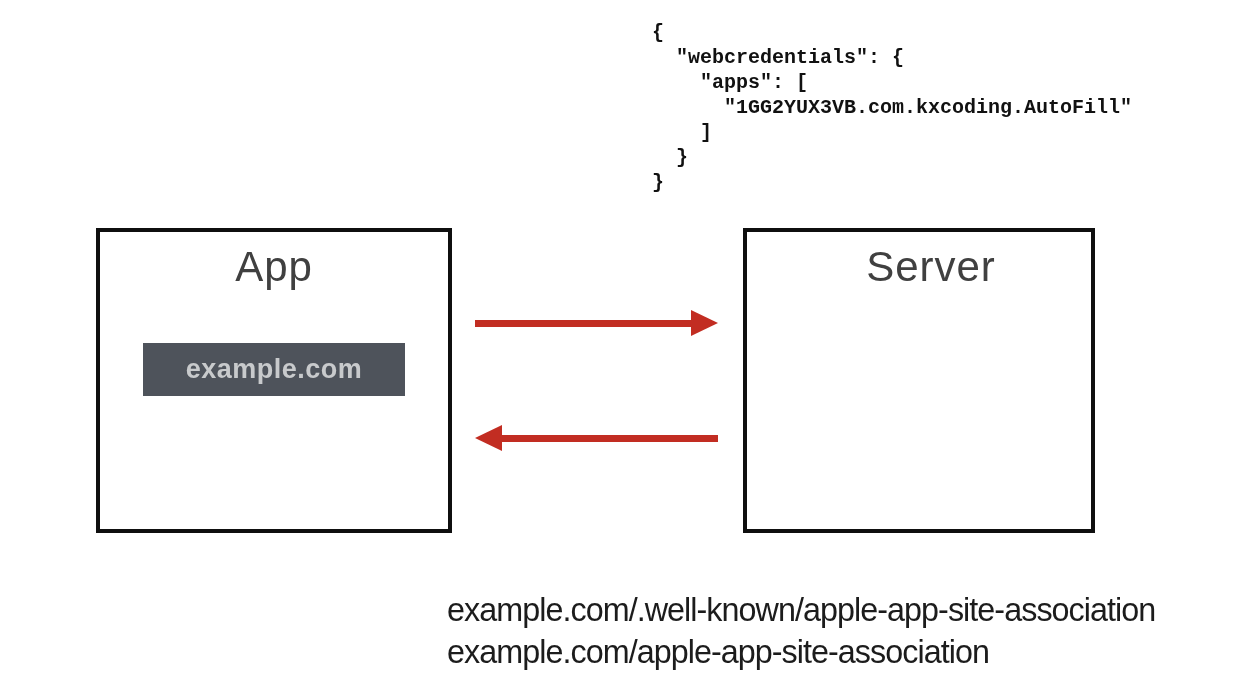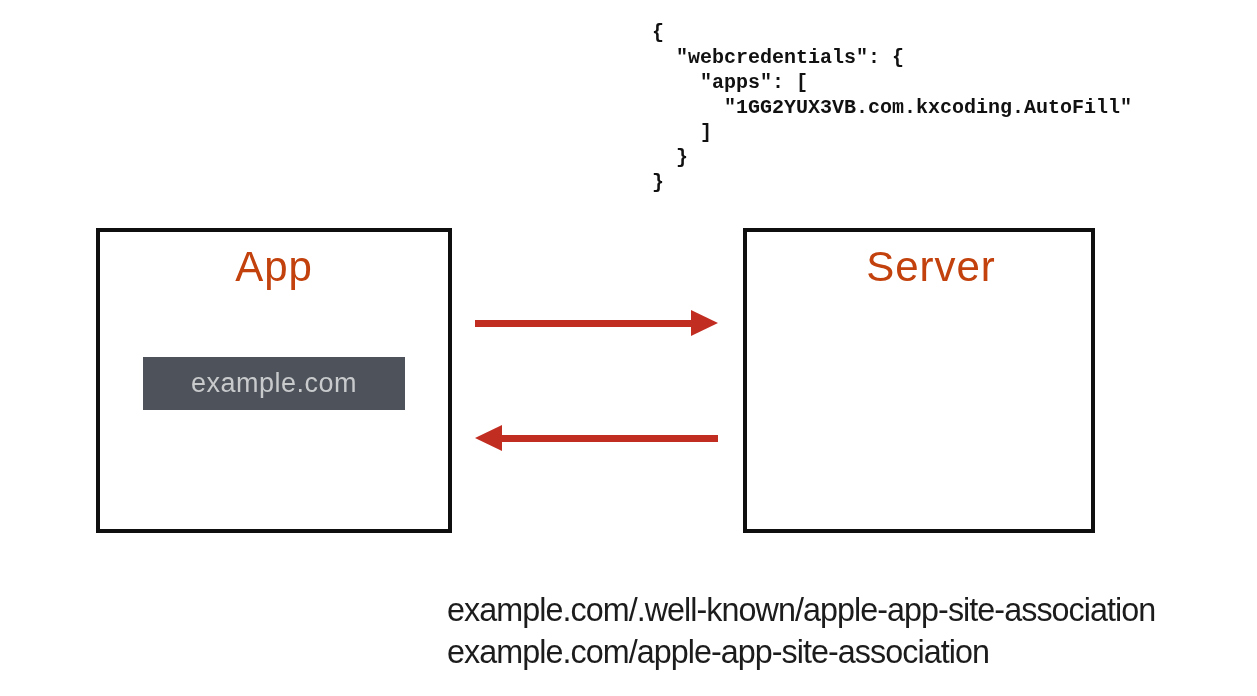--- a/index.html
+++ b/index.html
@@ -42,37 +42,37 @@
   }
   .entity-box.app   { left: 96px;  width: 356px; }
   .entity-box.server{ left: 743px; width: 352px; padding-left: 24px; }
 
   .entity-title {
     margin-top: 12px;
     text-align: center;
     font-size: 42px;
     font-weight: 100;
     letter-spacing: 1px;
-    color: #c2410c;
+    color: #404040;
     line-height: 1.1;
   }
 
   .dark-chip {
     position: absolute;
     left: 50%;
     transform: translateX(-50%);
-    top: 125px;
+    top: 111px;
     width: 262px;
     height: 53px;
     background: #4e535b;
     display: flex;
     align-items: center;
     justify-content: center;
     font-size: 27px;
-    font-weight: 400;
+    font-weight: 700;
     color: #c8cacc;
     letter-spacing: 0.5px;
   }
 
   
   .arrow {
     position: absolute;
     display: flex;
     align-items: center;
     height: 26px;

